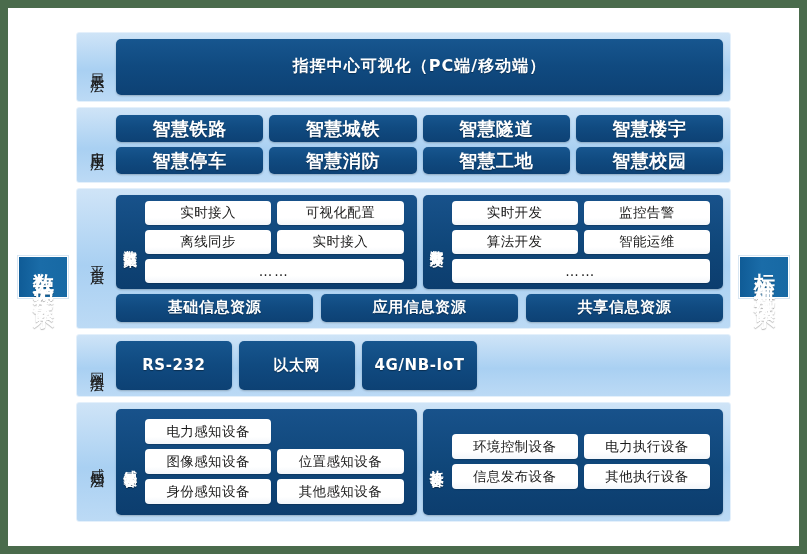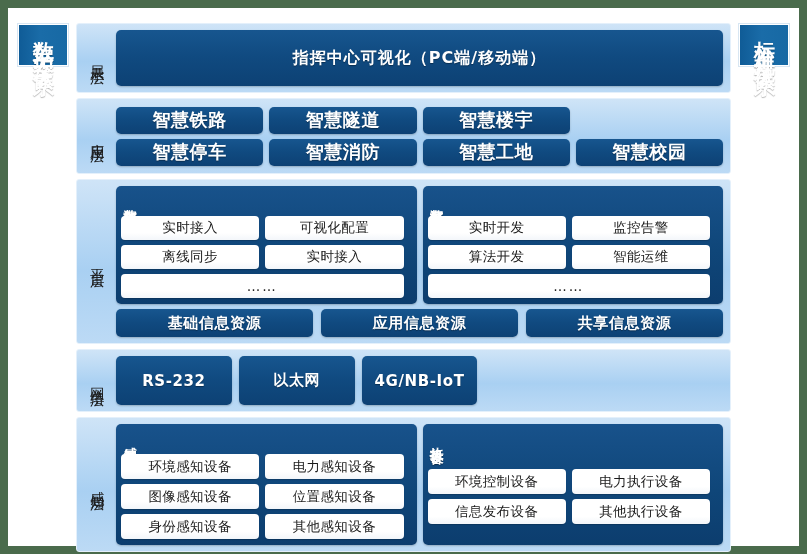--- a/index.html
+++ b/index.html
@@ -19,21 +19,21 @@
   
   #diagram-frame {
     position: absolute;
     left: 8px;
     top: 8px;
     width: 791px;
     height: 538px;
     background: #ffffff;
     display: flex;
     flex-direction: row;
-    align-items: flex-start;
+    align-items: center;
     padding: 15px 9px 16px 9px;
     gap: 7px;
   }
 
   
   .side-pillar {
     width: 52px;
     flex: 0 0 52px;
     background: linear-gradient(to right, #0f5b96 0%, #1a6ca8 45%, #1769a4 100%);
     border: 1px solid #d8e6f2;
@@ -137,21 +137,20 @@
     gap: 6px;
     flex: 1 1 auto;
   }
   .group-box {
     flex: 1 1 50%;
     min-width: 0;
     background: linear-gradient(to bottom, #18528b 0%, #0f4679 55%, #0c3d6e 100%);
     border-radius: 5px;
     box-shadow: 0 1px 2px rgba(0,0,0,.22);
     display: flex;
-    flex-direction: column;
     align-items: stretch;
     padding: 6px 13px 6px 5px;
     gap: 6px;
   }
   .group-label {
     flex: 0 0 18px;
     width: 18px;
     color: #ffffff;
     font-size: 13.5px;
     font-weight: bold;
@@ -233,20 +232,21 @@
       <div class="layer-body">
         <div class="blue-box display-banner">指挥中心可视化（PC端/移动端）</div>
       </div>
     </div>
 
     <div class="layer-band" style="flex:0 0 76px;">
       <div class="layer-name">应用层</div>
       <div class="layer-body" style="justify-content:center;">
         <div class="app-grid">
           <div class="blue-box">智慧铁路</div>
+          <div class="blue-box">智慧城铁</div>
           <div class="blue-box">智慧隧道</div>
           <div class="blue-box">智慧楼宇</div>
         </div>
         <div class="app-grid">
           <div class="blue-box">智慧停车</div>
           <div class="blue-box">智慧消防</div>
           <div class="blue-box">智慧工地</div>
           <div class="blue-box">智慧校园</div>
         </div>
       </div>
@@ -316,21 +316,20 @@
 
     <div class="layer-band" style="flex:0 0 120px;">
       <div class="layer-name">感知层</div>
       <div class="layer-body">
         <div class="sense-row">
 
           <div class="group-box">
             <div class="group-label">感知设备</div>
             <div class="group-items">
               <div class="items-row">
-                <div class="white-box">环境感知设备</div>
                 <div class="white-box">电力感知设备</div>
               </div>
               <div class="items-row">
                 <div class="white-box">图像感知设备</div>
                 <div class="white-box">位置感知设备</div>
               </div>
               <div class="items-row">
                 <div class="white-box">身份感知设备</div>
                 <div class="white-box">其他感知设备</div>
               </div>

